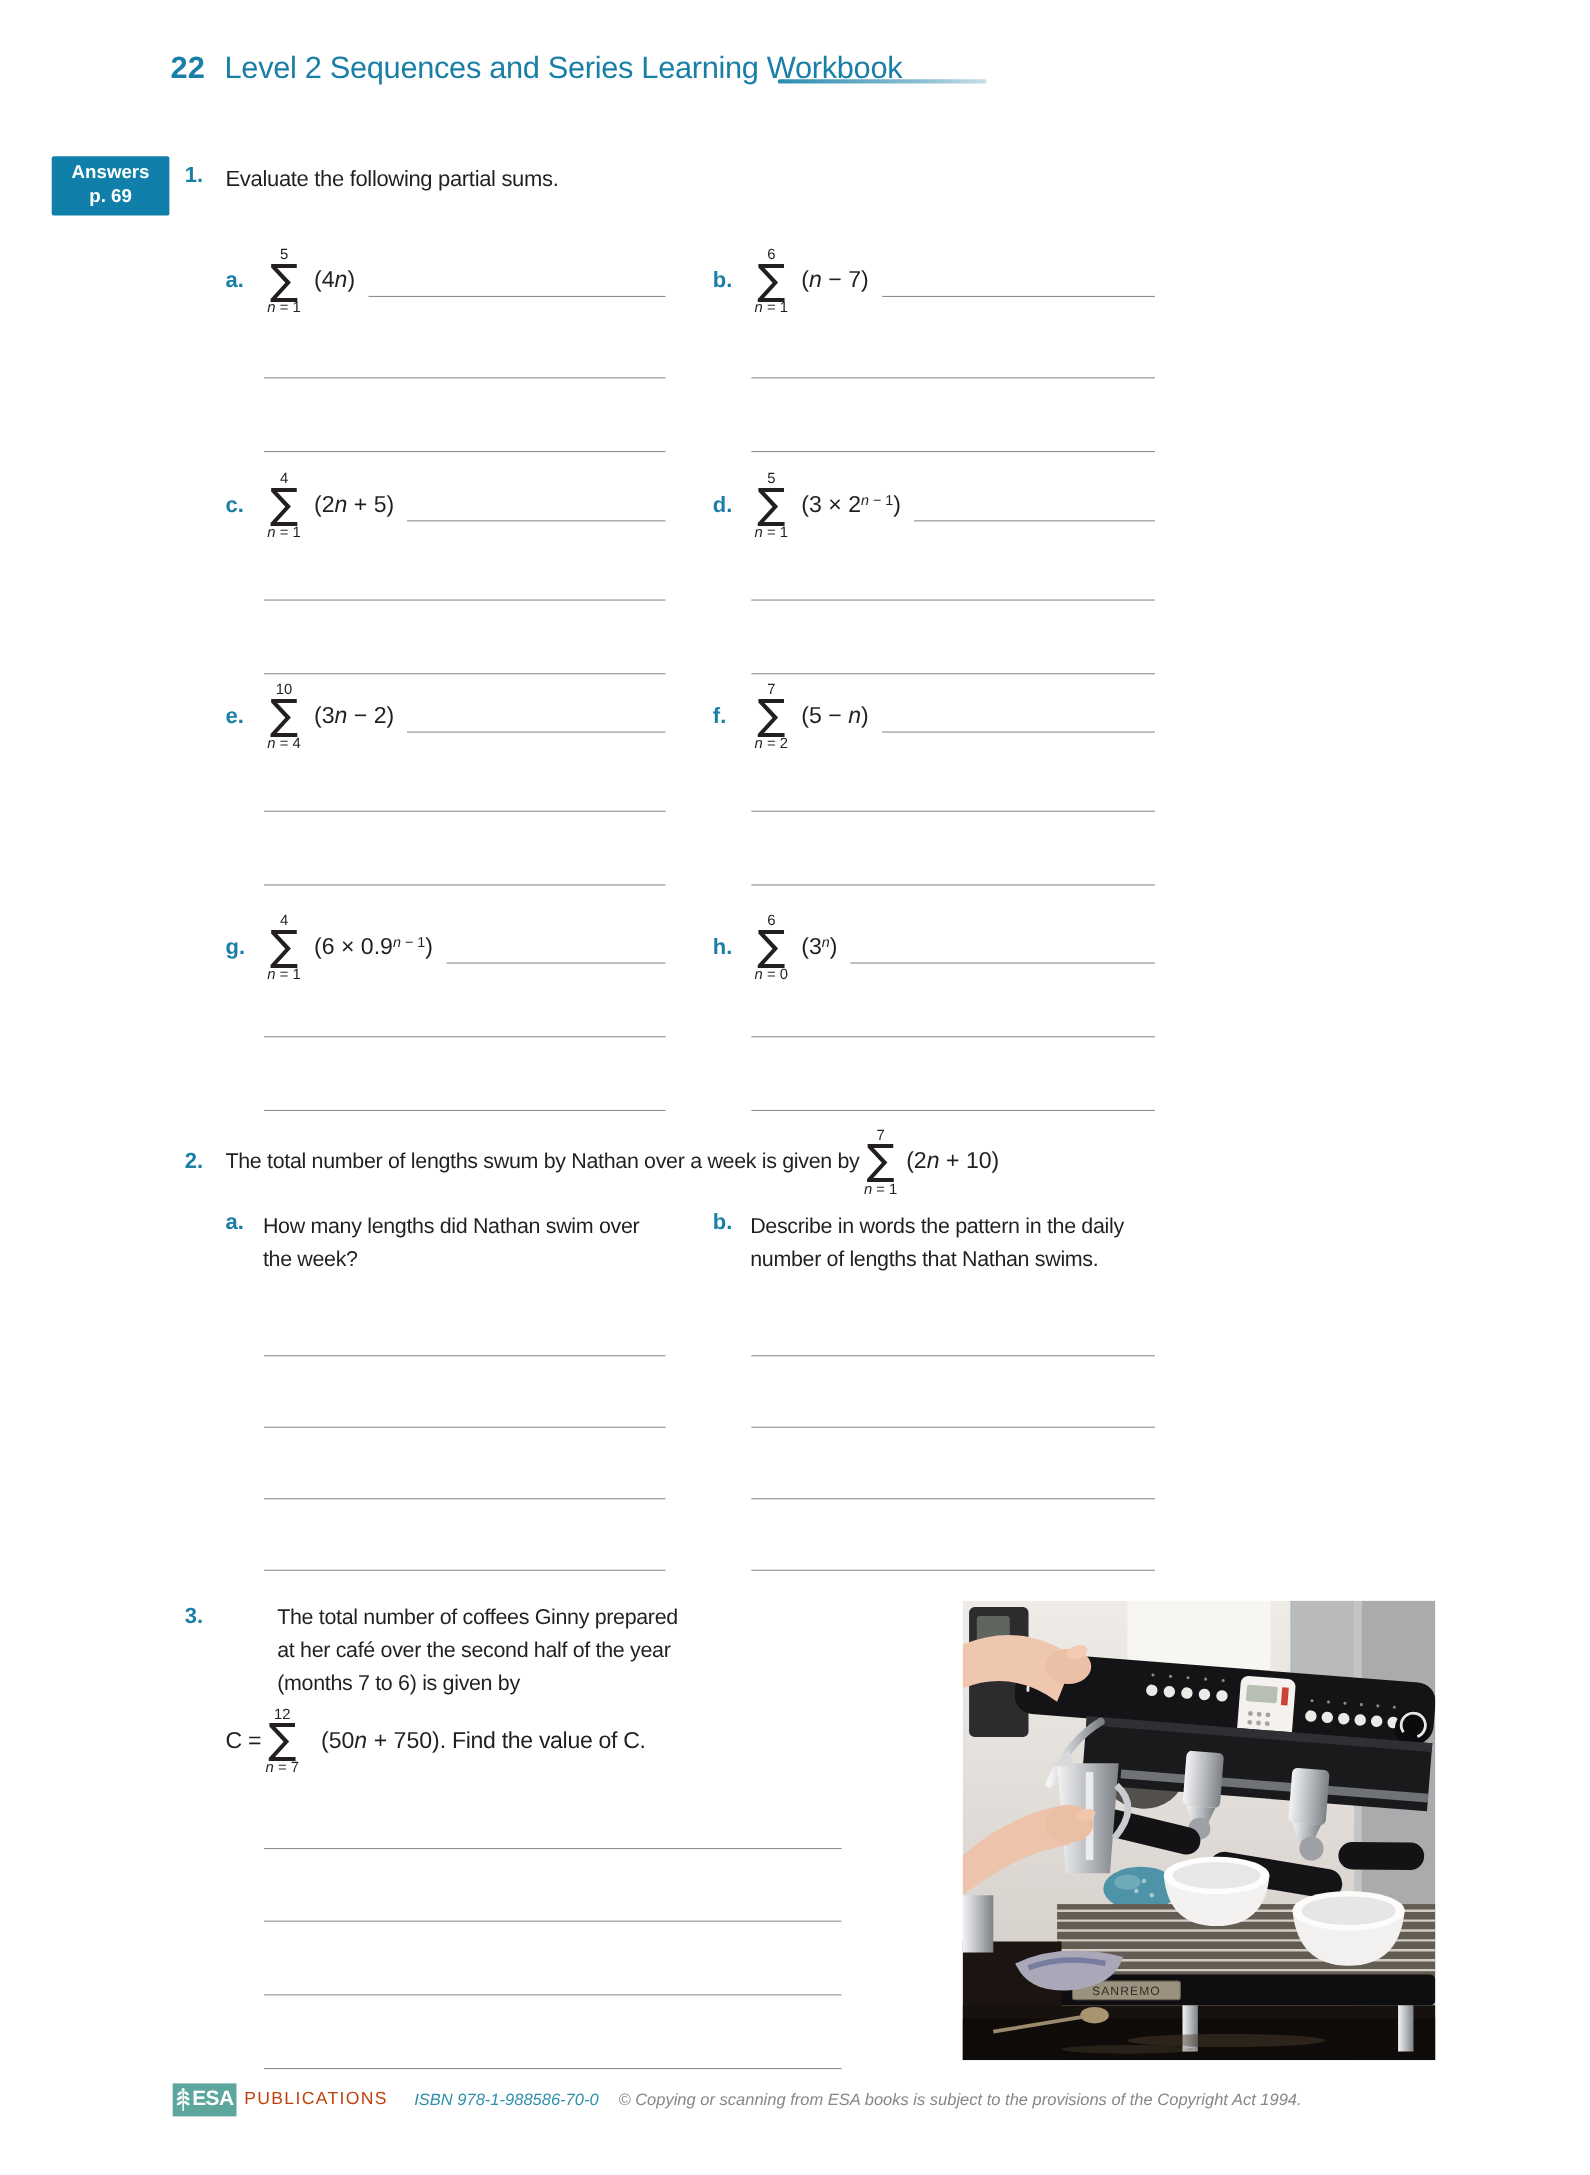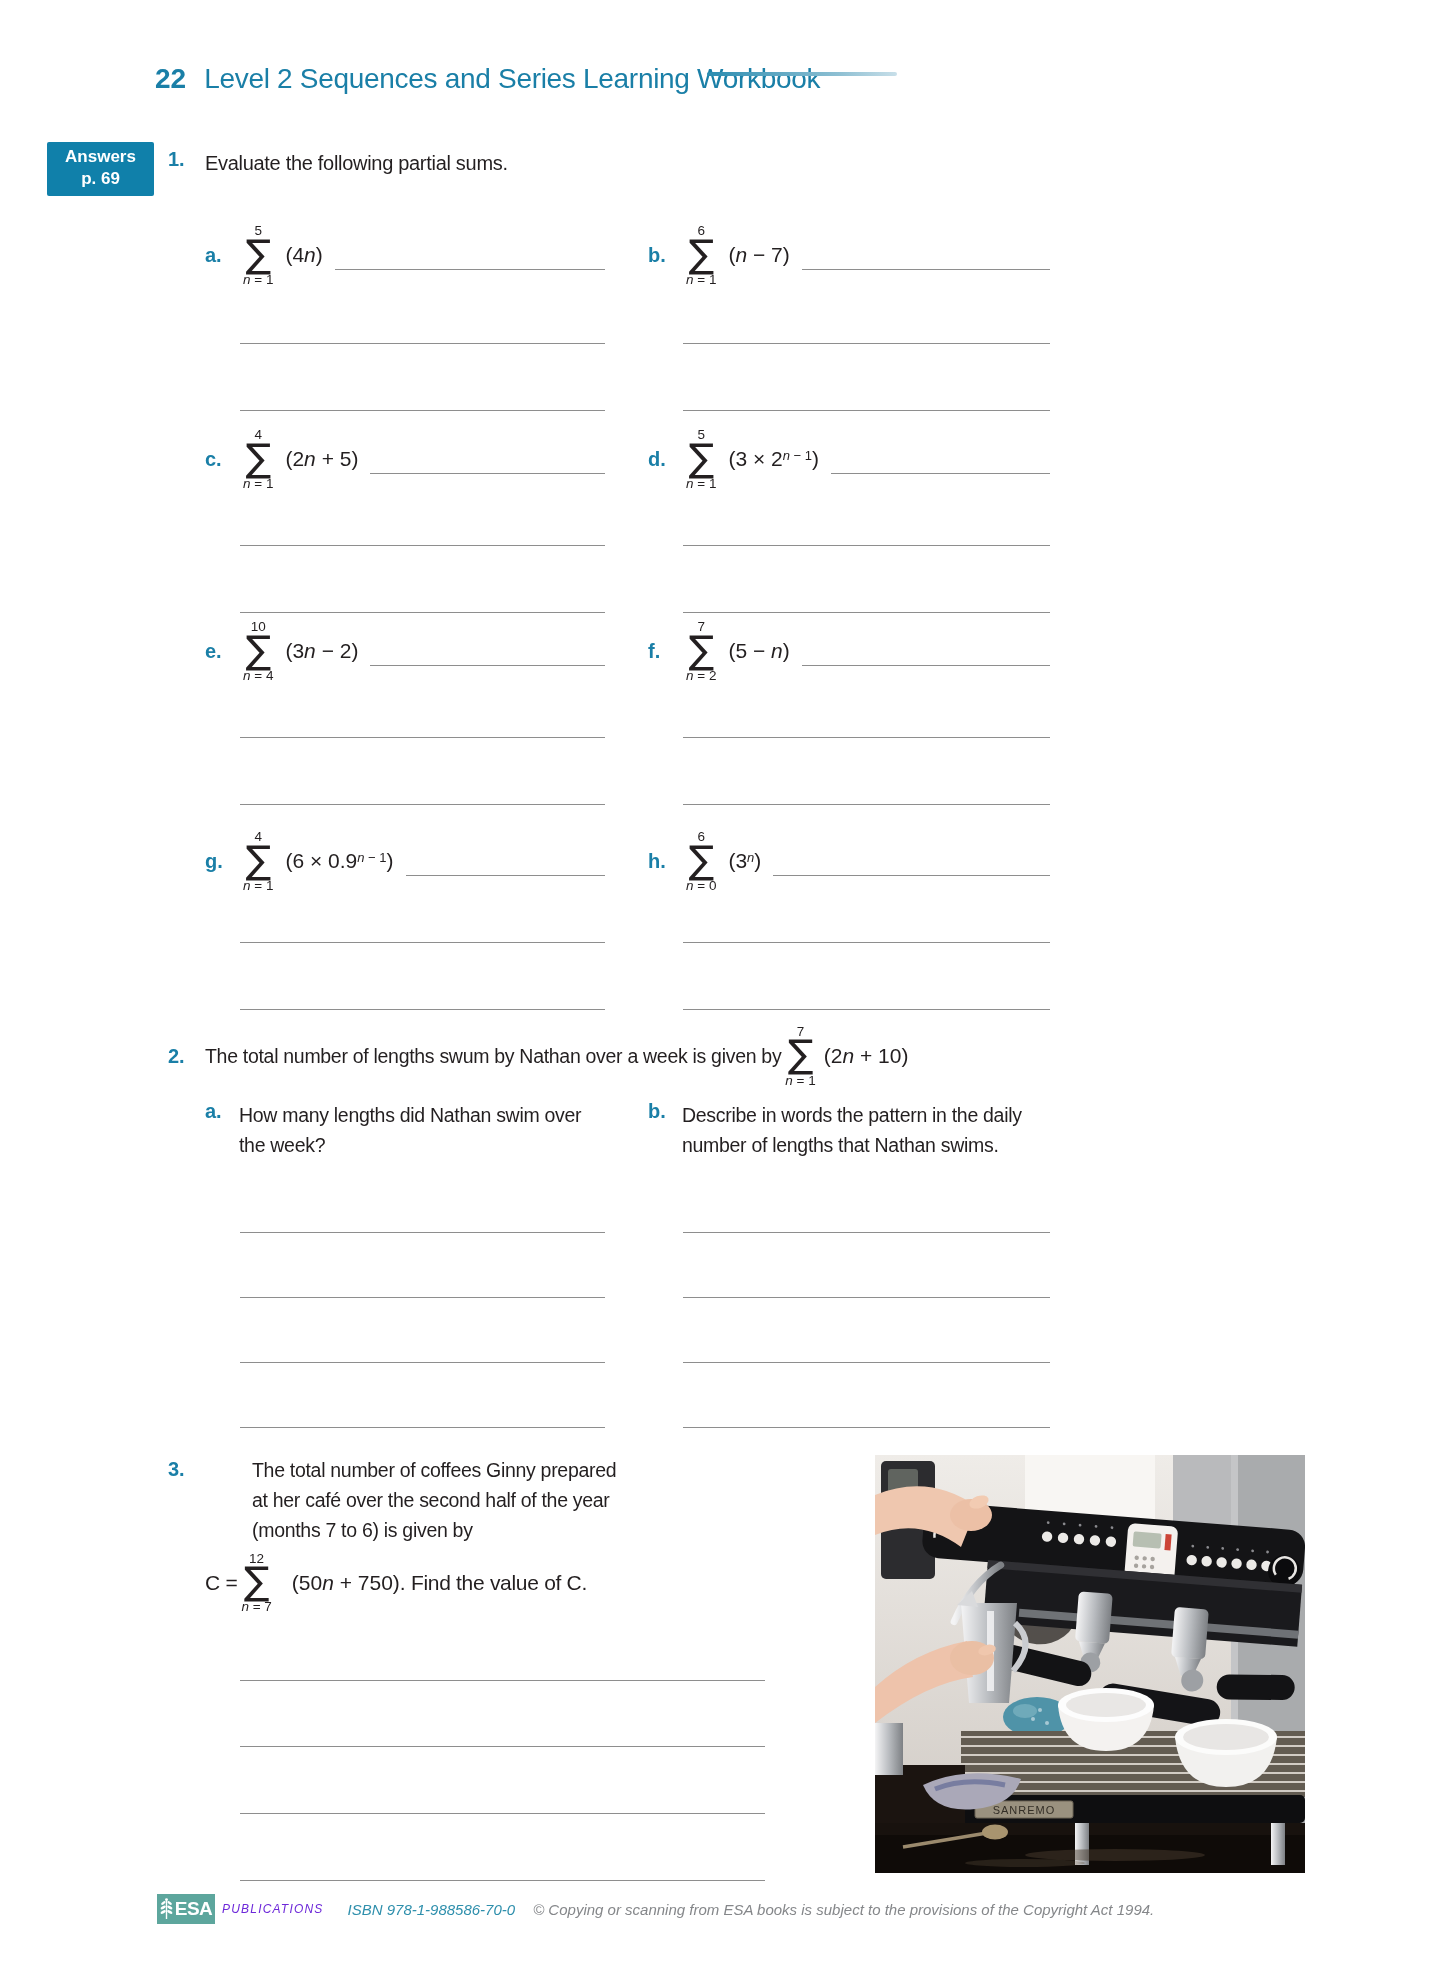--- a/index.html
+++ b/index.html
@@ -1,21 +1,21 @@
 <!DOCTYPE html>
 <html><head>
 <meta charset="utf-8">
 <style>
   html,body{margin:0;padding:0;background:#ffffff;}
   #page{
     position:relative; width:1445px; height:1977px; overflow:hidden;
     background:#ffffff; font-family:"Liberation Sans", sans-serif; color:#231f20;
   }
   
-  .header{position:absolute; left:155px; top:63px; display:flex; align-items:baseline; gap:18px;}
+  .header{position:absolute; left:155px; top:46px; display:flex; align-items:baseline; gap:18px;}
   .pagenum{font-size:28px; font-weight:bold; color:#1a7fa7;}
   .booktitle{font-size:28px; color:#1a7fa7; letter-spacing:-0.3px;}
   .swoosh{position:absolute; left:707px; top:72px; width:190px; height:4px; border-radius:3px;
     background:linear-gradient(to right,#2a8cb0,#8fc0d3 70%,#c8dfe9);}
   
   .answers-tab{position:absolute; left:47px; top:142px; width:107px; padding:4px 0 6px 0;
     background:#1080aa; color:#fff; text-align:center; font-weight:bold; font-size:17px; line-height:1.3;
     border-radius:2px;}
   
   .qnum{color:#1a7fa7; font-weight:bold; font-size:20px;}
@@ -40,21 +40,21 @@
   .q3block .qnum{width:37px; padding-top:3px;}
   .q3line{display:block;margin-left:47px;}
   .q3formula{display:flex; align-items:center; margin-top:6px;}
   .q3formula .pre, .q3formula .post{font-size:21px; letter-spacing:-0.3px;}
   
   .photo{position:absolute; left:875px; top:1455px; width:430px; height:418px; overflow:hidden;}
   
   .footer{position:absolute; left:157px; top:1894px; display:flex; align-items:center;}
   .esa-box{width:58px; height:30px; background:#5da69d; display:flex; align-items:center; justify-content:center; gap:2px;}
   .esa-text{color:#fff; font-weight:bold; font-size:19px; letter-spacing:-0.5px;}
-  .publisher{margin-left:7px; font-size:12px; color:#6d28d9; letter-spacing:1.2px;font-style:italic;}
+  .publisher{margin-left:7px; font-size:16px; color:#c2410c; letter-spacing:1.2px;}
   .isbn{margin-left:24px; font-size:15px; font-style:italic; color:#2e8fac;}
   .copyright{margin-left:18px; font-size:15px; font-style:italic; color:#85878a;}
 </style>
 </head>
 <body>
 
 <div id="page">
 
   <div class="header">
     <span class="pagenum">22</span>

